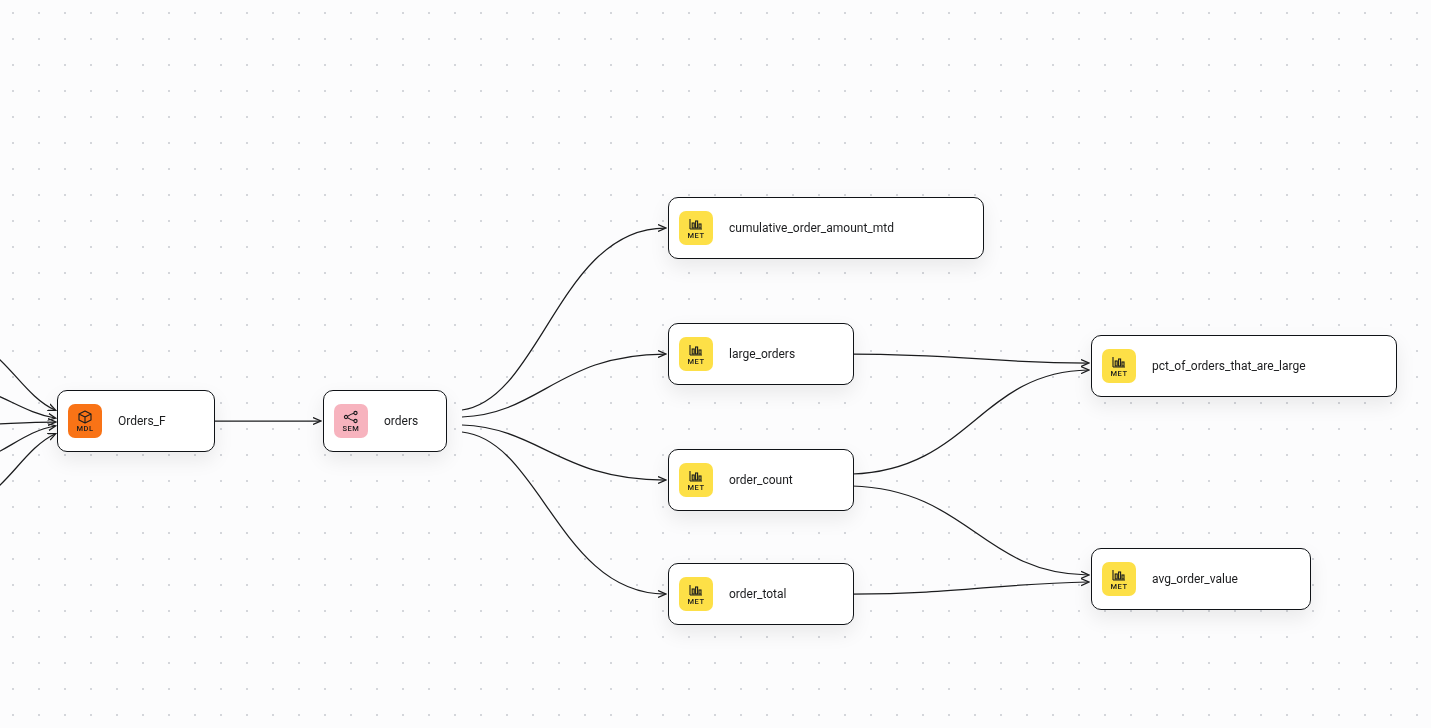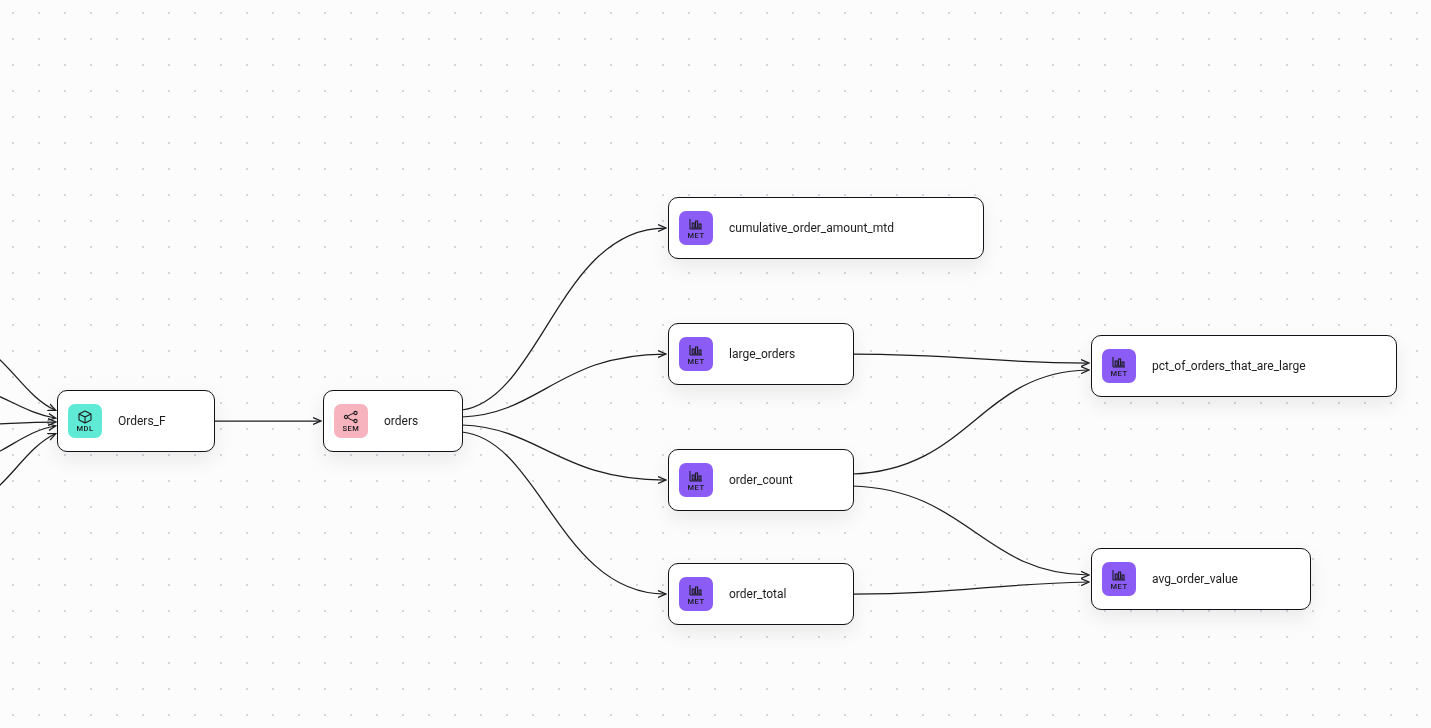--- a/index.html
+++ b/index.html
@@ -44,23 +44,23 @@
     height: 34px;
     border-radius: 7px;
     display: flex;
     flex-direction: column;
     align-items: center;
     justify-content: center;
     gap: 0;
     margin-right: 16px;
     flex-shrink: 0;
   }
-  .badge-mdl { background: #5eead4; }
+  .badge-mdl { background: #f97316; }
   .badge-sem { background: #f7b3be; }
-  .badge-met { background: #8b5cf6; }
+  .badge-met { background: #fde047; }
   .badge-icon {
     width: 16px;
     height: 14px;
     display: flex;
     align-items: center;
     justify-content: center;
   }
   .badge-icon svg { display: block; }
   .badge-label {
     font-size: 7.5px;
@@ -123,21 +123,21 @@
       <span class="badge-icon">
         <svg width="16" height="14" viewBox="0 0 16 14">
           <path d="M8 1 L14 4 L14 10 L8 13 L2 10 L2 4 Z M2 4 L8 7 L14 4 M8 7 L8 13" fill="none" stroke="#1b1c1e" stroke-width="1.1" stroke-linejoin="round"></path>
         </svg>
       </span>
       <span class="badge-label">MDL</span>
     </div>
     <span class="node-label">Orders_F</span>
   </div>
 
-  <div class="node" style="left:323px; top:390px; width:140px; height:62px;">
+  <div class="node" style="left:323px; top:390px; width:124px; height:62px;">
     <div class="badge badge-sem">
       <span class="badge-icon">
         <svg width="16" height="14" viewBox="0 0 16 14">
           <circle cx="3" cy="7" r="1.6" fill="none" stroke="#1b1c1e" stroke-width="1.1"></circle>
           <circle cx="12.5" cy="3" r="1.6" fill="none" stroke="#1b1c1e" stroke-width="1.1"></circle>
           <circle cx="12.5" cy="11" r="1.6" fill="none" stroke="#1b1c1e" stroke-width="1.1"></circle>
           <path d="M4.5 6.4 Q8 4 11 3.3 M4.5 7.6 Q8 10 11 10.7" fill="none" stroke="#1b1c1e" stroke-width="1.1"></path>
         </svg>
       </span>
       <span class="badge-label">SEM</span>

